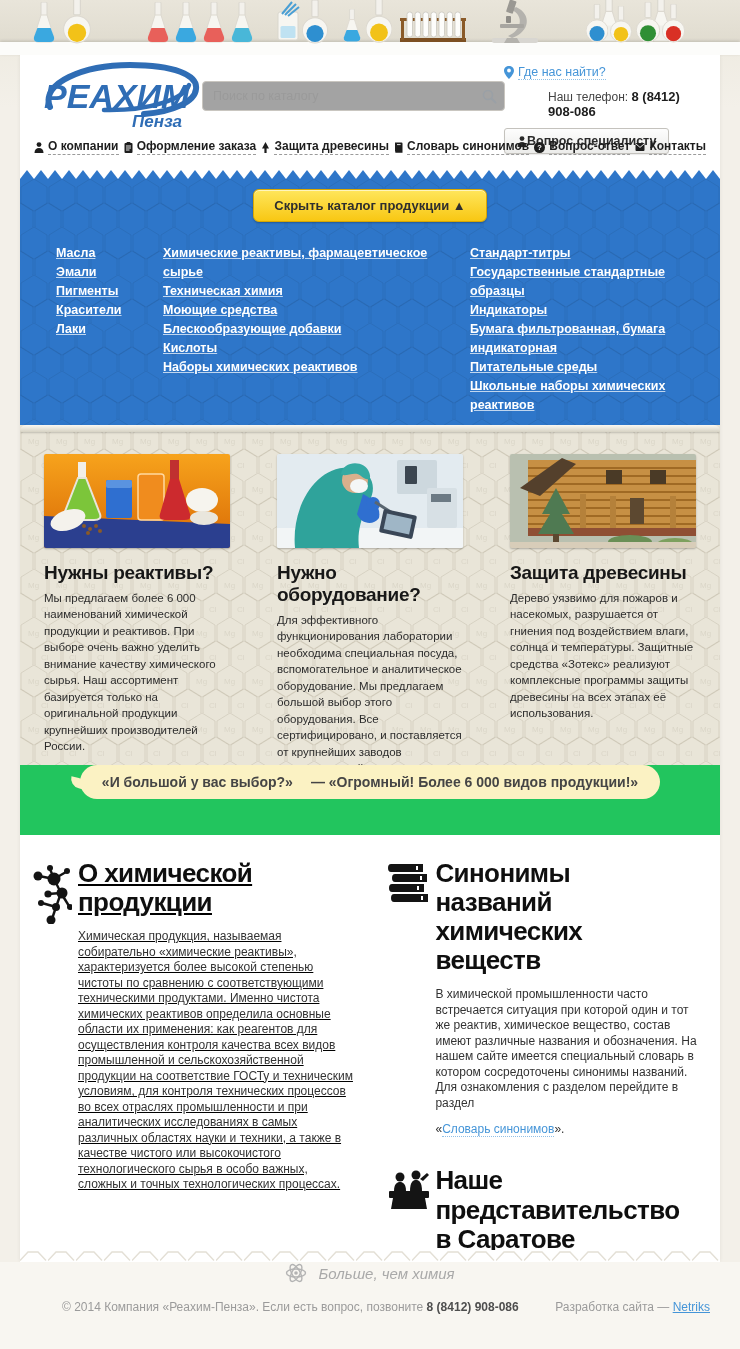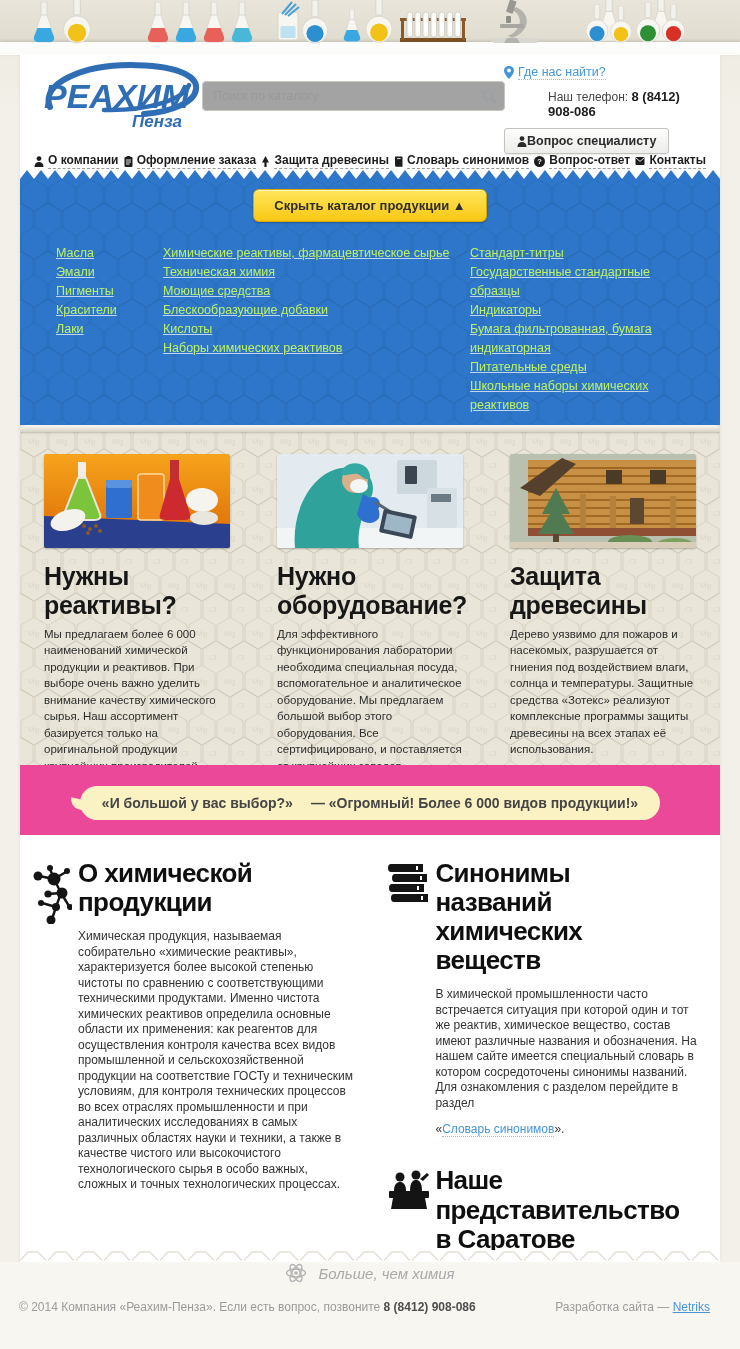--- a/index.html
+++ b/index.html
@@ -23,78 +23,78 @@
   .search .mag{position:absolute;right:8px;top:8px;cursor:pointer;}
   .header-right{position:absolute;right:18px;top:10px;width:198px;font-size:12.5px;}
   .find-us{color:#4595d8;text-decoration:none;display:inline-flex;align-items:center;gap:4px;}
   .find-us .t{border-bottom:1px dotted #8fc0e6;}
   .phone-line{margin-top:7px;color:#444;font-size:12px;margin-left:44px;}
   .phone-line b{color:#1d1d1d;font-size:13px;}
   .ask-btn{margin-top:9px;display:inline-flex;align-items:center;
         background:linear-gradient(#fdfdfd,#ececea);border:1px solid #c4c2bd;border-radius:3px;
         padding:5px 12px;font:bold 12.5px "Liberation Sans",sans-serif;color:#2b2b2b;cursor:pointer;
         box-shadow:0 1px 1px rgba(0,0,0,.08);}
-  .main-nav{position:absolute;left:14px;right:14px;bottom:1px;display:flex;justify-content:space-between;}
+  .main-nav{position:absolute;left:14px;right:14px;bottom:15px;display:flex;justify-content:space-between;}
   .nav-item{display:inline-flex;align-items:center;gap:4px;font-weight:bold;font-size:12px;color:#1d1d1d;
         text-decoration:none;cursor:pointer;}
   .nav-item .lbl{border-bottom:1px dashed #9b9b9b;padding-bottom:1px;}
   
   .catalog{height:255px;background:#fff;}
   .catalog .zz{display:block;}
   .catalog-body{position:relative;height:246px;box-sizing:border-box;background:#2e76c9;
         padding:10px 36px 0;overflow:hidden;}
   .catalog-body .pat{position:absolute;inset:0;width:100%;height:100%;}
   .cat-inner{position:relative;}
   .toggle-row{text-align:center;}
   .toggle-btn{display:inline-block;background:linear-gradient(#ffe65c,#f8c713);border:1px solid #d9a702;
         border-radius:6px;padding:8px 20px;font:bold 13px "Liberation Sans",sans-serif;color:#2e2e2e;
         cursor:pointer;box-shadow:inset 0 1px 0 rgba(255,255,255,.6),0 1px 2px rgba(0,0,0,.25);}
   .catalog-cols{display:flex;margin-top:22px;}
   .cat-col1{width:107px;}
   .cat-col2{width:296px;}
   .cat-col3{flex:1;margin-left:11px;}
-  .cat-link{display:block;color:#bef264;font-size:12.5px;line-height:19px;text-decoration:underline;
-        text-decoration-color:rgba(255,255,255,.7);cursor:pointer;}
+  .cat-link{display:block;color:#ffffff;font-size:12.5px;line-height:19px;text-decoration:underline;
+        text-decoration-color:rgba(255,255,255,.7);cursor:pointer;font-weight:bold;}
   
   .features{position:relative;height:340px;box-sizing:border-box;background:#e9e5d8;overflow:hidden;}
   .features .lip{height:7px;background:linear-gradient(#faf8f2,#d7d3c4);border-radius:6px 6px 0 0;
         box-shadow:0 1px 2px rgba(0,0,0,.18);position:relative;z-index:2;}
   .features .pat{position:absolute;inset:0;width:100%;height:100%;}
   .features-grid{position:relative;display:flex;gap:47px;padding:22px 24px 0;}
   .feature{width:186px;}
   .feature-img{width:186px;height:94px;overflow:hidden;border-radius:2px;box-shadow:0 1px 2px rgba(0,0,0,.25);}
   .feature-img svg{display:block;}
-  .feature h3{margin:14px 0 6px;font-size:25px;line-height:1.15;color:#171717;letter-spacing:-.3px;}
+  .feature h3{margin:14px 0 6px;font-size:19px;line-height:1.15;color:#171717;letter-spacing:-.3px;}
   .feature p{margin:0;font-size:11.5px;line-height:16.5px;color:#2c2c2c;}
   
-  .quote-row{height:70px;box-sizing:border-box;background:#ec4899;text-align:center;padding-top:21px;}
+  .quote-row{height:70px;box-sizing:border-box;background:#22c55e;text-align:center;}
   .bubble{position:relative;display:inline-block;background:#fbf2c3;border-radius:17px;
         padding:9px 22px;font-weight:bold;font-size:14px;color:#454545;}
   .bubble::before{content:"";position:absolute;left:-10px;top:13px;width:16px;height:10px;
         background:#fbf2c3;border-radius:0 10px 2px 12px;transform:rotate(14deg);}
   .bubble .ans{margin-left:18px;}
   
   .articles{height:415px;box-sizing:border-box;background:#fff;display:flex;padding:24px 20px 0 10px;overflow:hidden;}
-  .col-left{width:330px;margin-right:30px;}
+  .col-left{width:330px;margin-right:30px;text-decoration:underline;}
   .col-right{width:315px;}
   .article{position:relative;padding-left:48px;}
   .article .big-icon{position:absolute;left:0;top:3px;}
   .article h2{margin:0 0 12px;font-size:26px;line-height:1.12;color:#0f0f0f;letter-spacing:-.6px;max-width:250px;}
   .article p{margin:0;font-size:12px;line-height:15.5px;color:#333;}
   .article .link-line{margin-top:11px;font-size:12px;color:#333;}
   .a-link{color:#4595d8;text-decoration:none;border-bottom:1px dotted #90c0e8;cursor:pointer;}
   .art-saratov{margin-top:30px;}
   
   .wave{height:12px;background:#fff;}
   .wave svg{display:block;}
   .footer{height:87px;background:#f8f6f1;}
   .tagline{text-align:center;color:#a9a9a9;font-style:italic;font-size:15px;}
   .tagline svg{vertical-align:-5px;margin-right:7px;}
   .footer-row{display:flex;justify-content:space-between;align-items:baseline;
-        padding:16px 30px 0 19px;font-size:12px;color:#9b9b9b;}
+        padding:16px 30px 0 62px;font-size:12px;color:#9b9b9b;}
   .footer-row b{color:#4e4e4e;}
   .dev a{color:#4595d8;text-decoration:underline;cursor:pointer;}
   .ico{display:inline-flex;}
 </style>
 </head>
 <body>
 
 <div class="page">
 
   <div class="banner">

